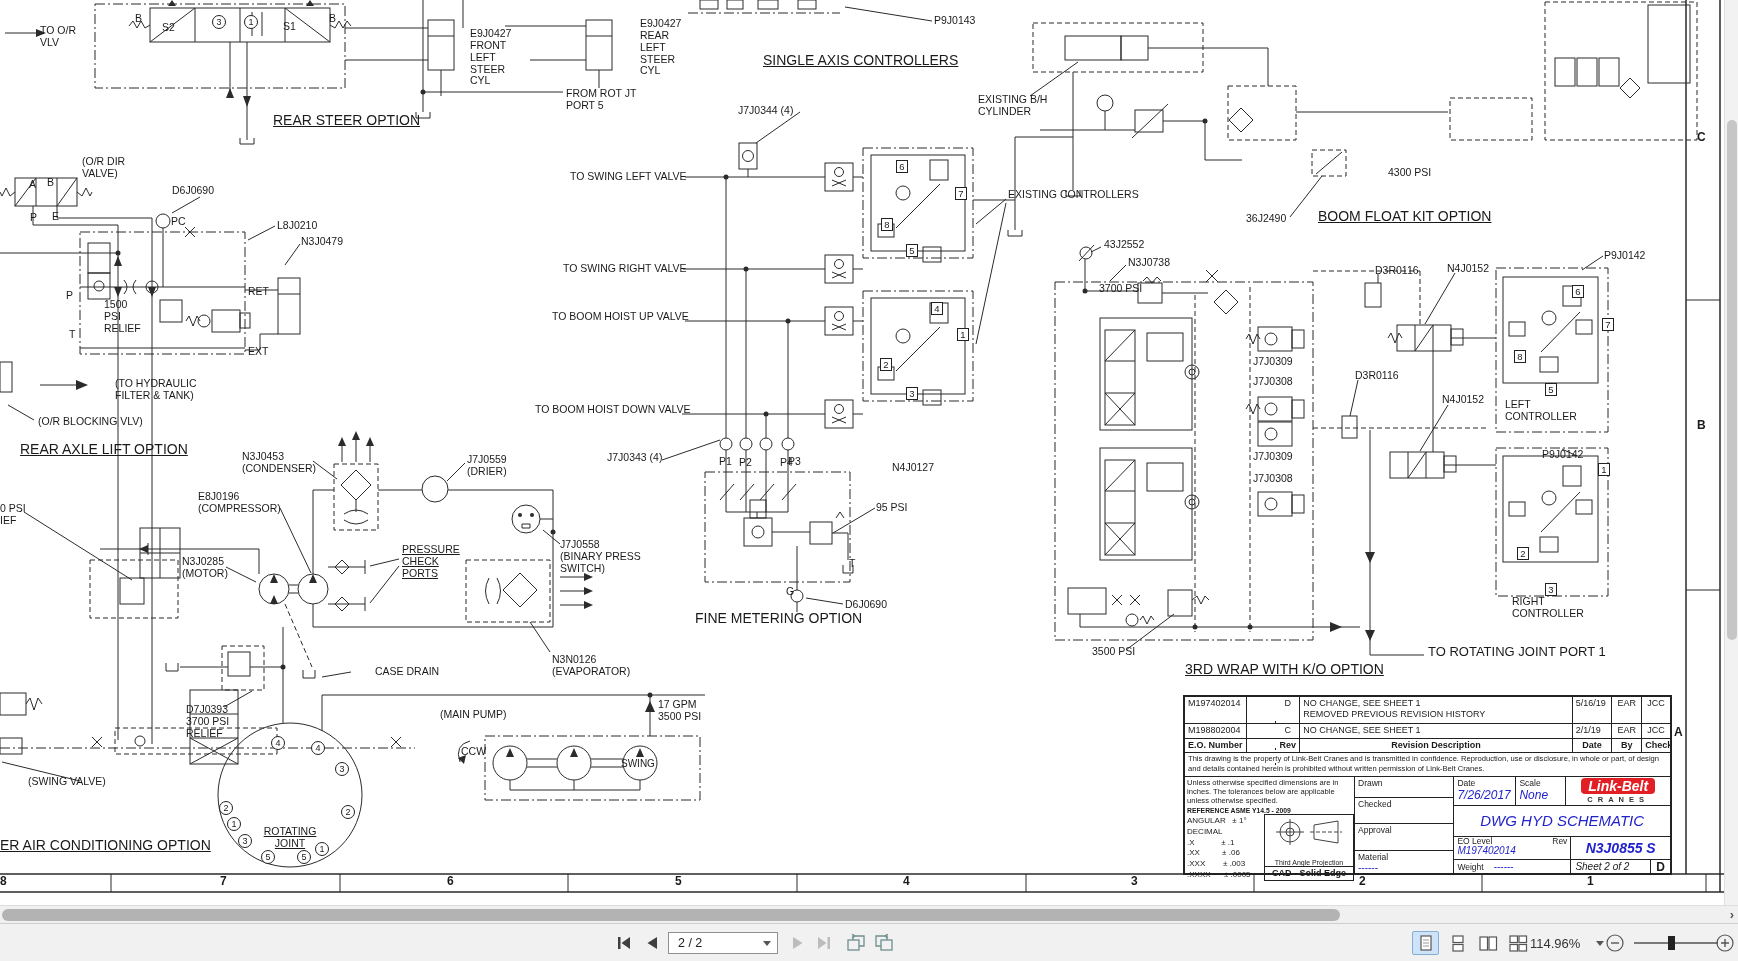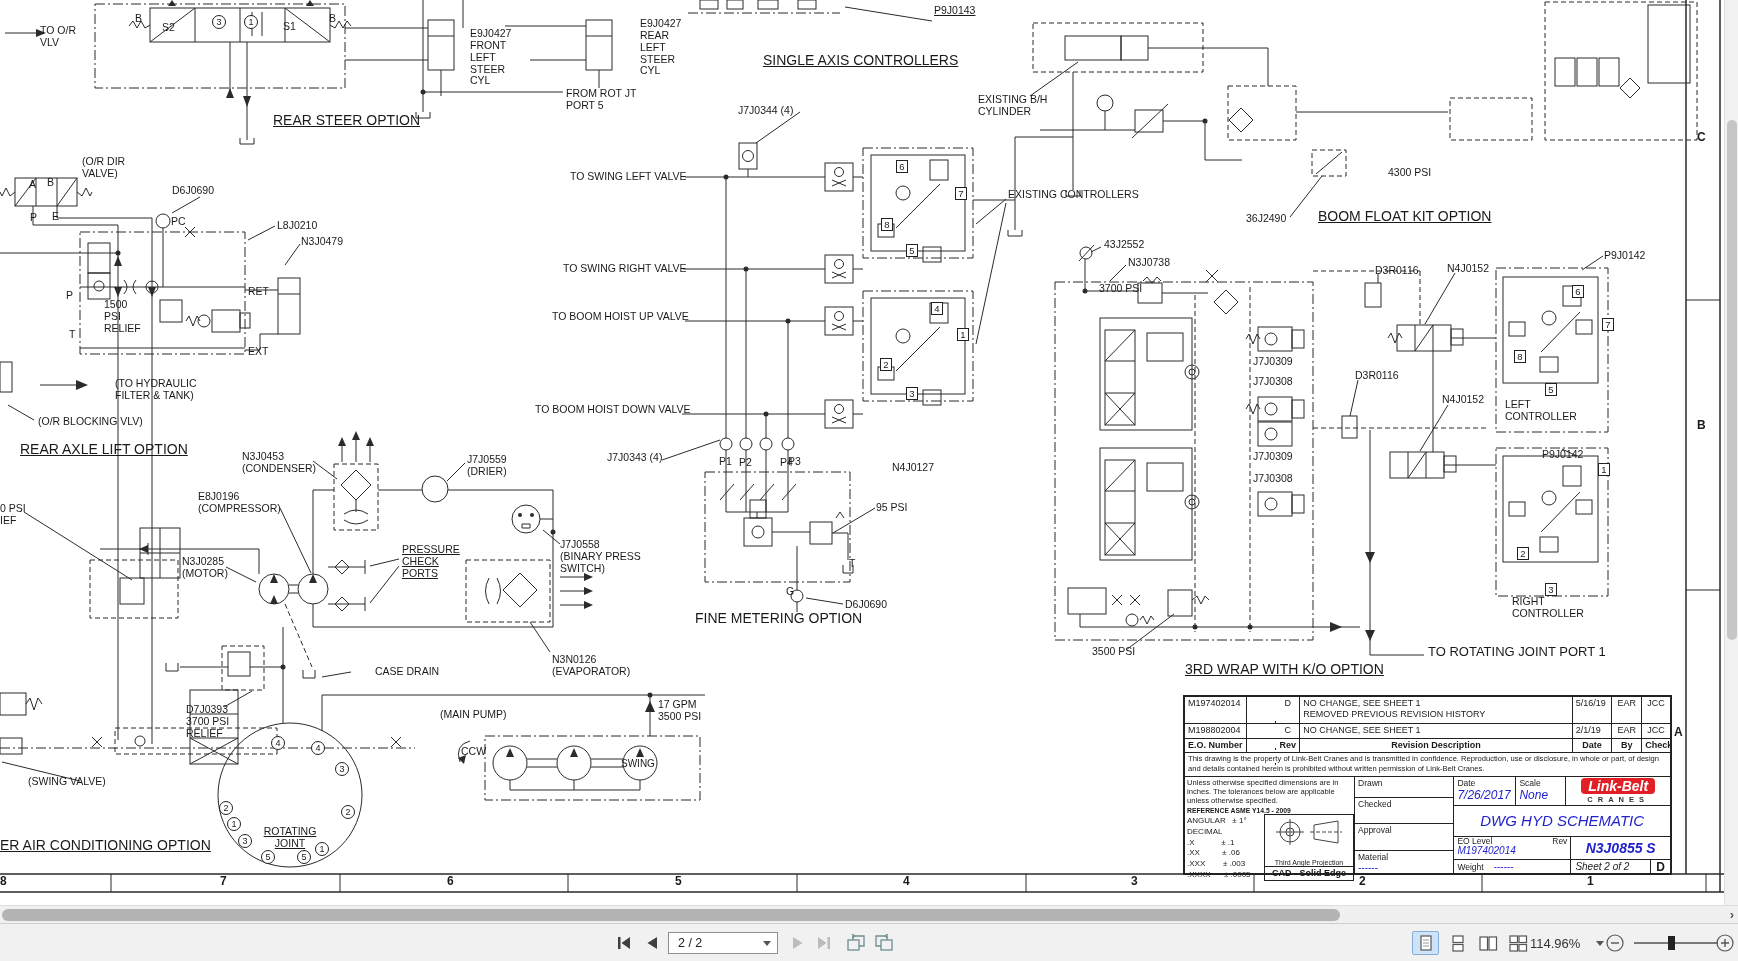--- a/index.html
+++ b/index.html
@@ -439,21 +439,21 @@
 STEER
 CYL</div>
       <div class="lbl" style="left: 640px; top: 18px;">E9J0427
 REAR
 LEFT
 STEER
 CYL</div>
       <div class="lbl" style="left: 566px; top: 88px;">FROM ROT JT
 PORT 5</div>
       <div class="lbl u" style="left: 763px; top: 53px; font-size: 14px;">SINGLE AXIS CONTROLLERS</div>
-      <div class="lbl" style="left: 934px; top: 5px; text-decoration: underline;">P9J0143</div>
+      <div class="lbl" style="left: 934px; top: 15px;">P9J0143</div>
       <div class="lbl" style="left: 738px; top: 105px;">J7J0344 (4)</div>
       <div class="lbl" style="left: 978px; top: 94px;">EXISTING B/H
 CYLINDER</div>
       <div class="lbl" style="left: 1008px; top: 189px;">EXISTING CONTROLLERS</div>
       <div class="lbl" style="left: 1388px; top: 167px;">4300 PSI</div>
       <div class="lbl" style="left: 1246px; top: 213px;">36J2490</div>
       <div class="lbl u" style="left: 1318px; top: 209px; font-size: 14px;">BOOM FLOAT KIT OPTION</div>
       <div class="lbl" style="left: 82px; top: 156px;">(O/R DIR
 VALVE)</div>
       <div class="lbl" style="left: 29px; top: 179px;">A</div>

